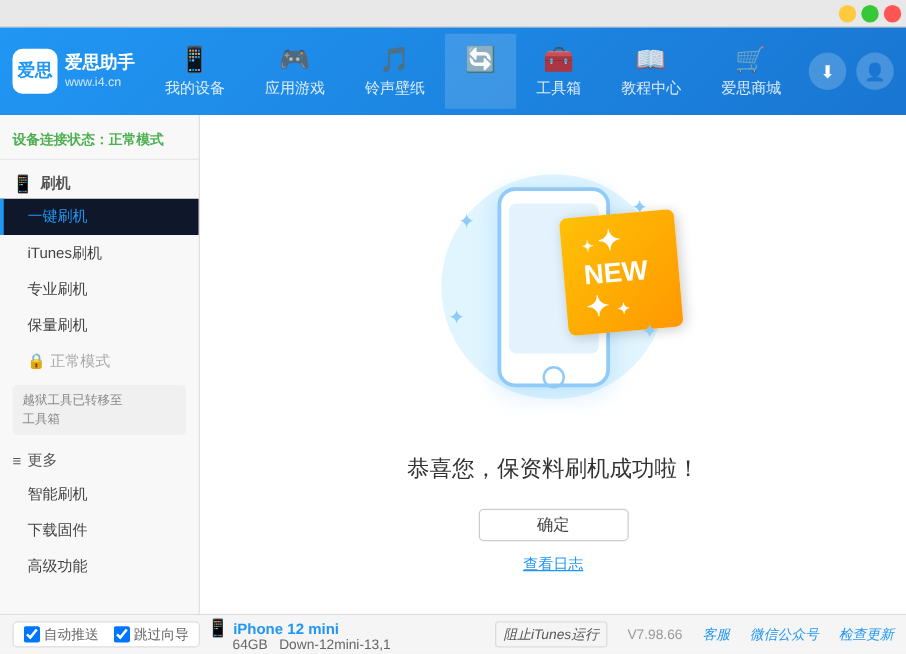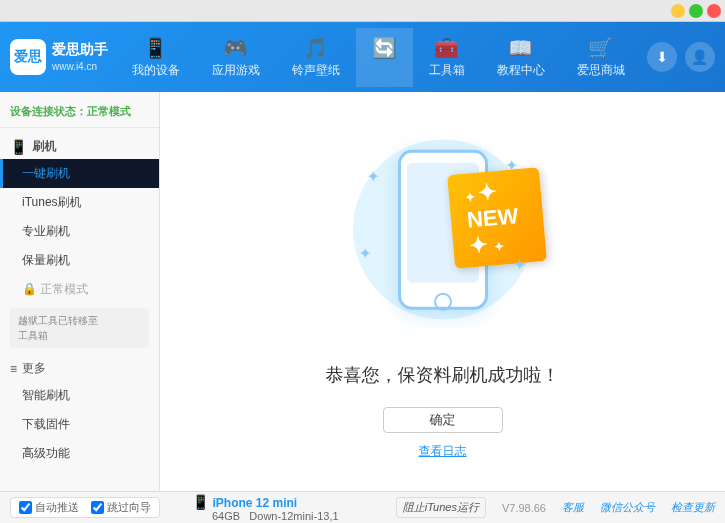--- a/index.html
+++ b/index.html
@@ -279,31 +279,30 @@
       display: flex;
       align-items: center;
       justify-content: space-between;
       padding: 0 10px;
       font-size: 11px;
       color: #666;
     }
     .bottom-left {
       display: flex;
       align-items: center;
-      gap: 14px;
     }
     .checkbox-item {
       display: flex;
       align-items: center;
       gap: 3px;
       cursor: pointer;
     }
     .checkbox-item input { cursor: pointer; width: 13px; height: 13px; }
     .device-info {
-      margin-left: 18px;
+      margin-left: 6px;
     }
     .device-name { font-size: 12px; color: #2196F3; font-weight: bold; }
     .device-detail { font-size: 11px; color: #666; }
 
     .bottom-right {
       display: flex;
       align-items: center;
       gap: 16px;
     }
     .bottom-version { color: #999; font-size: 11px; }

